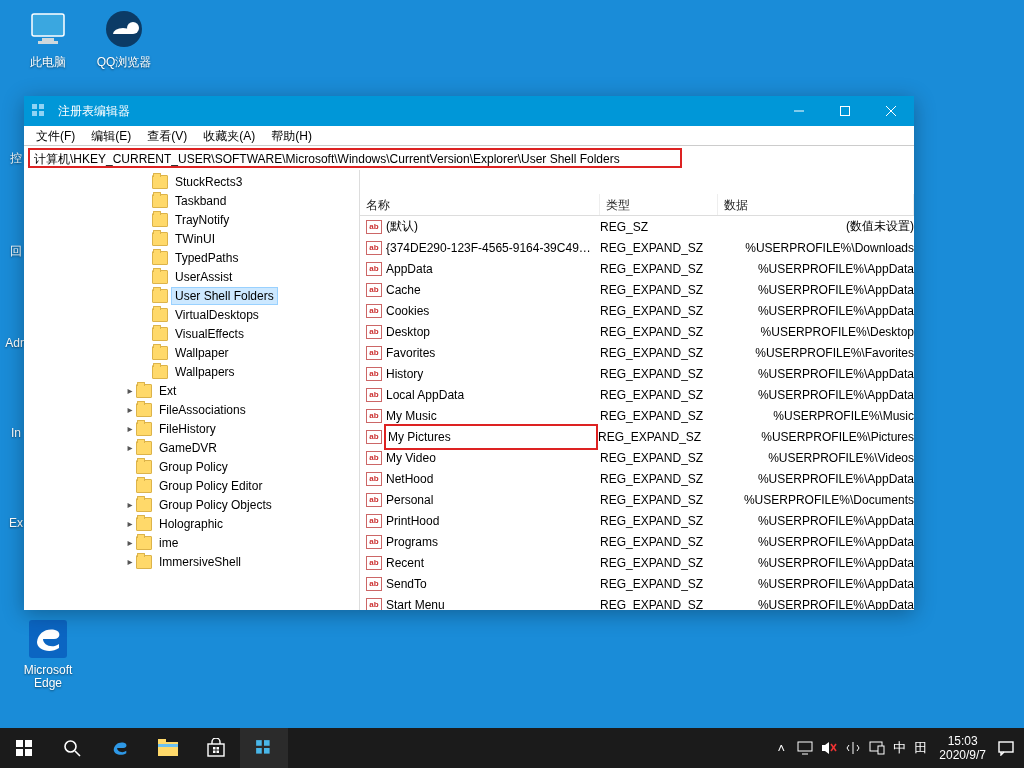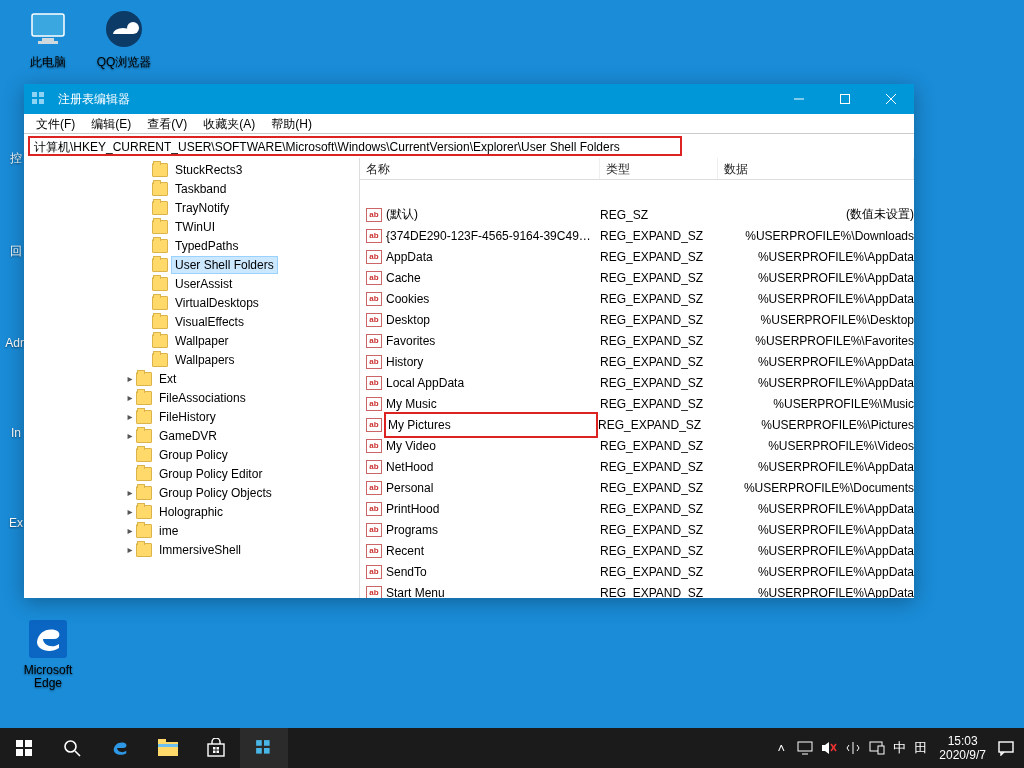--- a/index.html
+++ b/index.html
@@ -1,24 +1,24 @@
 <!DOCTYPE html>
 <html><head>
 <meta charset="utf-8">
 <style>
 * { box-sizing: border-box; margin: 0; padding: 0; font-family: "Segoe UI", "Microsoft YaHei", sans-serif; font-size: 12px; }
 body { width: 1024px; height: 768px; background: #1a8cd8; overflow: hidden; position: relative; }
 
 
-.desktop-icon { position: absolute; width: 72px; text-align: center; color: #000000; text-shadow: 0 1px 2px rgba(0,0,0,.5); cursor: pointer; }
+.desktop-icon { position: absolute; width: 72px; text-align: center; color: #ffffff; text-shadow: 0 1px 2px rgba(0,0,0,.5); cursor: pointer; }
 .desktop-icon .icon-img { width: 42px; height: 42px; margin: 0 auto 4px; display: flex; align-items: center; justify-content: center; }
 .desktop-icon .label { font-size: 12px; }
 
 
-.window { position: absolute; left: 24px; top: 84px; width: 890px; height: 514px; background: #fff; box-shadow: 0 4px 20px rgba(0,0,0,.3); display: flex; flex-direction: column; }
+.window { position: absolute; left: 24px; top: 96px; width: 890px; height: 514px; background: #fff; box-shadow: 0 4px 20px rgba(0,0,0,.3); display: flex; flex-direction: column; }
 .titlebar { background: #0097d8; height: 30px; display: flex; align-items: center; color: #fff; }
 .titlebar .app-icon { width: 30px; height: 30px; display: flex; align-items: center; justify-content: center; }
 .titlebar .title { flex: 1; padding-left: 4px; font-size: 12px; }
 .titlebar .ctrl { width: 46px; height: 30px; display: flex; align-items: center; justify-content: center; cursor: pointer; }
 
 .menubar { background: #fff; border-bottom: 1px solid #ccc; height: 20px; display: flex; padding: 0 4px; }
 .menubar .item { padding: 2px 8px; cursor: pointer; }
 
 .addressbar { border: 2px solid #d22; margin: 2px 4px 2px 4px; padding: 1px 4px; height: 20px; white-space: nowrap; overflow: hidden; }
 
@@ -31,26 +31,26 @@
 .caret { width: 12px; text-align: center; color: #555; font-size: 10px; }
 .caret.closed::before { content: "▸"; }
 .caret.none::before { content: ""; }
 .spacer { display: inline-block; }
 .fold-ico { width: 16px; height: 14px; background: #ffd96a; border: 1px solid #dcb34a; border-radius: 1px; margin-right: 4px; position: relative; }
 .fold-ico::before { content: ""; position: absolute; left: 0; top: -3px; width: 6px; height: 3px; background: #ffd96a; border: 1px solid #dcb34a; border-bottom: none; border-radius: 1px 1px 0 0; }
 .tree .lbl { padding: 1px 3px; }
 
 
 .list { flex: 1; display: flex; flex-direction: column; overflow: hidden; }
-.list-head { display: flex; border-bottom: 1px solid #ddd; height: 22px; }
+.list-head { display: flex; border-bottom: 1px solid #ddd; height: 22px; margin-top: 24px; }
 .list-head .col { padding: 3px 6px; border-right: 1px solid #eee; color: #222; }
 .col-name { width: 240px; }
 .col-type { width: 118px; font-family: Liberation Mono, monospace; }
 .col-data { flex: 1; }
-.list-body { flex: 1; overflow-y: scroll; overflow-x: scroll; margin-top: 24px; }
+.list-body { flex: 1; overflow-y: scroll; overflow-x: scroll; }
 .list-row { display: flex; align-items: center; height: 21px; cursor: pointer; white-space: nowrap; }
 .val-ico { width: 16px; height: 14px; margin: 0 4px 0 6px; border: 1px solid #c66; background: #fff; position: relative; display: inline-flex; align-items: center; justify-content: center; font-size: 8px; color: #c33; font-weight: bold; }
 .val-ico::after { content: "ab"; }
 .list-row .name { width: 214px; padding-right: 4px; overflow: hidden; text-overflow: ellipsis; }
 .list-row .type { width: 118px; }
 .list-row .data { flex: 1; overflow: hidden; text-overflow: clip; text-align: right; }
 .list-row .name.hl { border: 2px solid #d22; padding: 4px 2px; margin-left: -2px; }
 
 
 .taskbar { position: absolute; left: 0; bottom: 0; width: 100%; height: 40px; background: #1b1b1b; display: flex; align-items: center; color: #fff; }
@@ -175,31 +175,31 @@
           <span class="caret none"></span>
           <span class="fold-ico"></span>
           <span class="lbl">TWinUI</span>
         </div>
         <div class="tree-row">
           <span class="spacer" style="width: 112px;"></span>
           <span class="caret none"></span>
           <span class="fold-ico"></span>
           <span class="lbl">TypedPaths</span>
         </div>
+        <div class="tree-row">
+          <span class="spacer" style="width: 112px;"></span>
+          <span class="caret none"></span>
+          <span class="fold-ico"></span>
+          <span class="lbl">UserAssist</span>
+        </div>
         <div class="tree-row selected">
           <span class="spacer" style="width: 112px;"></span>
           <span class="caret none"></span>
           <span class="fold-ico"></span>
           <span class="lbl">User Shell Folders</span>
-        </div>
-        <div class="tree-row">
-          <span class="spacer" style="width: 112px;"></span>
-          <span class="caret none"></span>
-          <span class="fold-ico"></span>
-          <span class="lbl">UserAssist</span>
         </div>
         <div class="tree-row">
           <span class="spacer" style="width: 112px;"></span>
           <span class="caret none"></span>
           <span class="fold-ico"></span>
           <span class="lbl">VirtualDesktops</span>
         </div>
         <div class="tree-row">
           <span class="spacer" style="width: 112px;"></span>
           <span class="caret none"></span>

